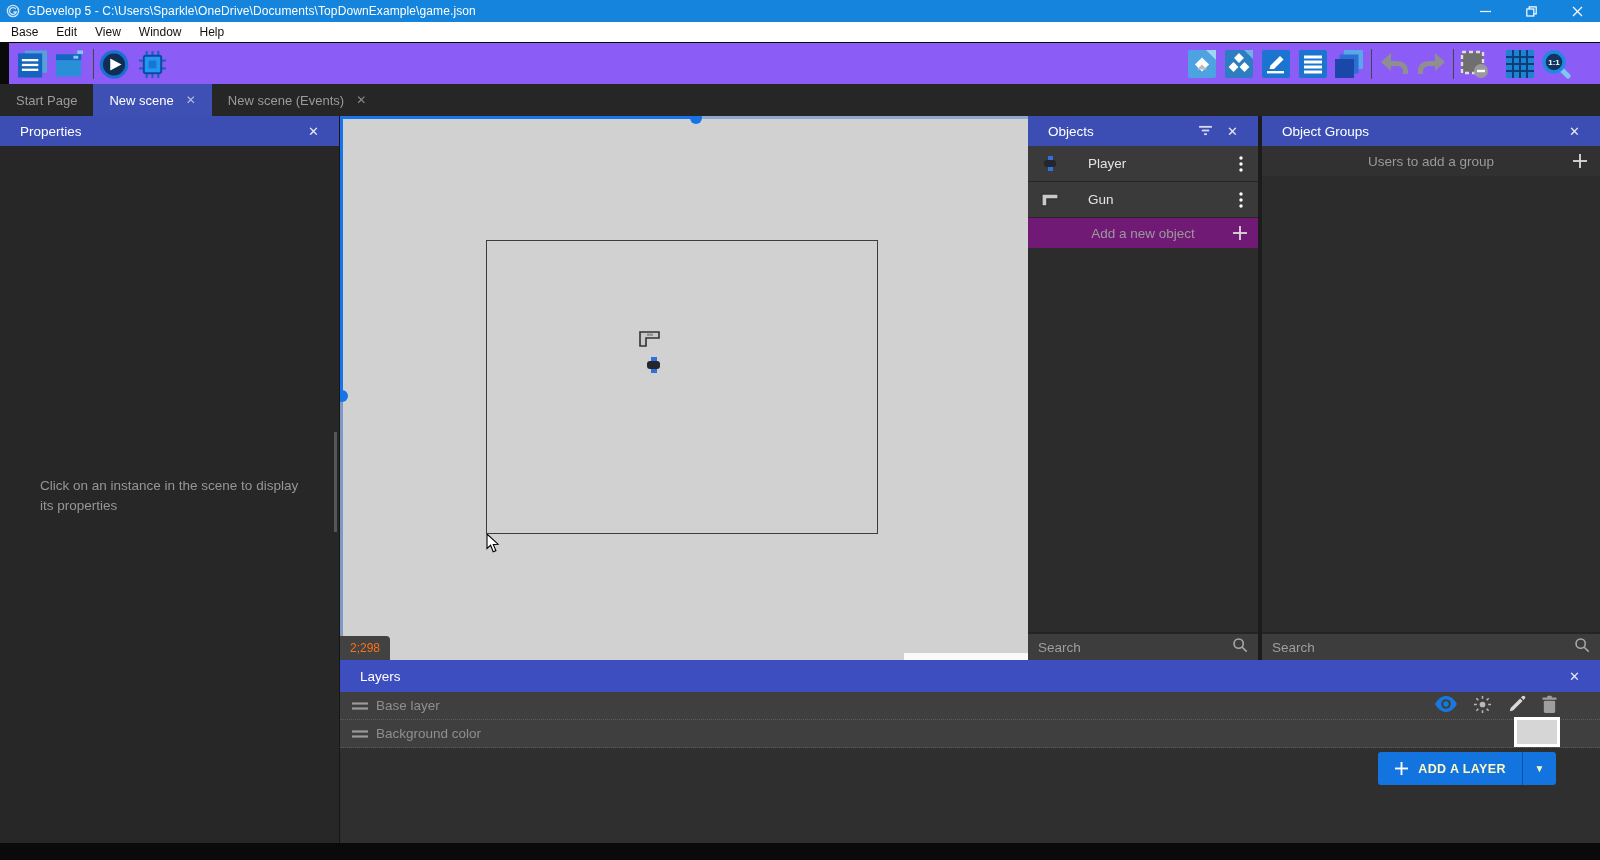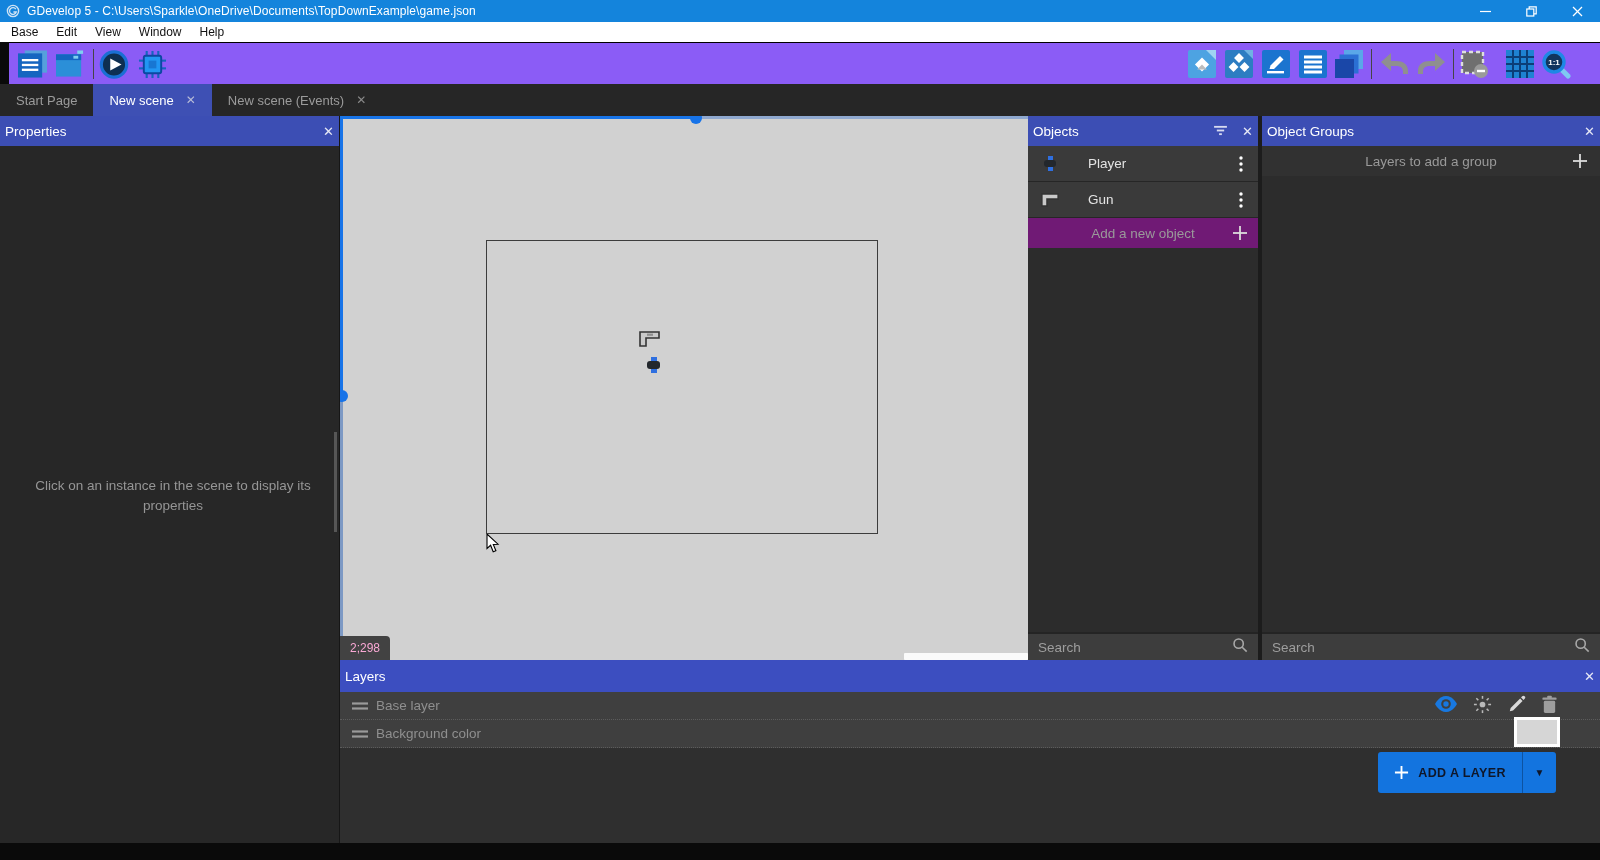--- a/index.html
+++ b/index.html
@@ -24,40 +24,40 @@
   .tb-sep { position:absolute; top:6px; width:1px; height:30px; background:#454545; }
 
   
   .tabbar { position:absolute; left:0; top:84px; width:1600px; height:32px; background:#262626; display:flex; }
   .tab { height:32px; display:flex; align-items:center; padding:0 16px; font-size:13px; color:#9b9b9b; gap:12px; }
   .tab.active { background:#3e50b4; color:#fff; }
   .tab .tab-close { font-size:12px; color:#b9bdd8; }
   .tab.inactive .tab-close { color:#8a8a8a; }
 
   
-  .panel-header { position:absolute; left:0; top:0; right:0; height:30px; background:#3c4eb4; color:#fff; display:flex; align-items:center; padding:0 5px; }
+  .panel-header { position:absolute; left:0; top:0; right:0; height:30px; background:#3c4eb4; color:#fff; display:flex; align-items:center; padding:0 20px; }
   .panel-header .ph-title { font-size:13.5px; flex:1; }
   .panel-header .ph-close { font-size:13px; color:#e8eaf6; margin-left:14px; }
 
   
   .properties-panel { position:absolute; left:0; top:116px; width:340px; height:727px; background:#272727; border-right:1px solid #161616; }
-  .properties-hint { position:absolute; left:31px; right:24px; top:360px; text-align:center; font-size:13.5px; line-height:20px; color:#969696; }
+  .properties-hint { position:absolute; left:40px; right:24px; top:360px; font-size:13.5px; line-height:20px; color:#969696; }
   .prop-scrollbar { position:absolute; left:334px; top:316px; width:3px; height:100px; background:#565656; }
 
   
   .scene-canvas { position:absolute; left:340px; top:116px; width:688px; height:544px; background:#d1d1d1; overflow:hidden; }
   .edge-top-bright { position:absolute; left:0; top:0; width:357px; height:3px; background:#1874e8; }
   .edge-top-muted  { position:absolute; left:357px; top:0; right:0; height:3px; background:#8fa8cf; }
   .edge-left-bright{ position:absolute; left:0; top:0; width:3px; height:280px; background:#1874e8; }
   .edge-left-muted { position:absolute; left:0; top:280px; width:3px; height:264px; background:#7d99c4; }
   .handle-dot { position:absolute; width:12px; height:12px; border-radius:50%; background:#1773e8; }
   .dot-top { left:350px; top:-4px; }
   .dot-left { left:-4px; top:274px; }
   .game-window-rect { position:absolute; left:146px; top:124px; width:392px; height:294px; border:1px solid #3c3c3c; }
-  .coords-badge { position:absolute; left:0; top:520px; height:24px; padding:0 10px; background:#424242; color:#f9a8d4; font-size:12px; line-height:24px; border-top-right-radius:4px; }
+  .coords-badge { position:absolute; left:0; top:520px; height:24px; padding:0 10px; background:#424242; color:#f97316; font-size:12px; line-height:24px; border-top-right-radius:4px; }
   .h-scrollbar { position:absolute; left:564px; top:537px; width:124px; height:7px; background:#fafafa; border-radius:1px; }
 
   
   .player-sprite { position:relative; width:13px; height:16px; }
   .player-sprite .pp-head { position:absolute; left:4px; top:0; width:6px; height:4px; background:#2f6fe0; }
   .player-sprite .pp-feet { position:absolute; left:4px; bottom:0; width:6px; height:4px; background:#2f6fe0; }
   .player-sprite .pp-body { position:absolute; left:0; top:4px; width:13px; height:8px; background:#23272c; border-radius:3px; }
   .canvas-player { position:absolute; left:307px; top:241px; }
   .canvas-gun { position:absolute; left:299px; top:215px; }
   .canvas-cursor { position:absolute; left:146px; top:418px; }
@@ -85,21 +85,21 @@
 
   
   .layers-panel { position:absolute; left:340px; top:660px; width:1260px; height:183px; background:#2f2f2f; }
   .layers-panel .panel-header { height:32px; background:#3c4ec0; }
   .layer-rows { position:absolute; left:0; right:0; top:32px; }
   .layer-row { position:relative; height:28px; display:flex; align-items:center; background:#3f3f3f; border-bottom:1px dotted #5c5c5c; padding-left:12px; }
   .layer-handle { width:16px; display:flex; align-items:center; }
   .layer-label { margin-left:8px; color:#8f8f8f; font-size:13.5px; }
   .layer-actions { position:absolute; right:42px; top:0; height:28px; display:flex; align-items:center; gap:15px; }
   .color-swatch { position:absolute; right:40px; top:57px; width:46px; height:30px; background:#d6d6d6; border:3px solid #ffffff; z-index:3; }
-  .add-layer-btn { position:absolute; right:44px; top:92px; height:41px; display:flex; background:#1374df; border-radius:3px; color:#0f172a; overflow:hidden; }
+  .add-layer-btn { position:absolute; right:44px; top:92px; height:33px; display:flex; background:#1374df; border-radius:3px; color:#fef9c3; overflow:hidden; }
   .add-layer-main { display:flex; align-items:center; gap:9px; padding:0 16px; font-size:12.5px; font-weight:bold; letter-spacing:.4px; }
   .add-layer-caret { width:34px; display:flex; align-items:center; justify-content:center; border-left:1px solid rgba(0,0,0,.28); font-size:10px; }
 
   .footer-strip { position:absolute; left:0; top:843px; width:1600px; height:17px; background:#0a0a0a; }
 </style>
 </head>
 <body>
 
 <div id="app">
 
@@ -396,21 +396,21 @@
 
   <div class="panel-divider"></div>
 
   <div class="groups-panel">
     <div class="panel-header">
       <span class="ph-title">Object Groups</span>
       <span class="ph-close">✕</span>
     </div>
     <div style="position:absolute; top:30px; left:0; right:0;">
       <div class="groups-add-row">
-        <span class="add-label">Layers to add a group</span>
+        <span class="add-label">Users to add a group</span>
         <span class="plus">
           <svg width="16" height="16" viewBox="0 0 16 16" stroke="#dcdcdc" stroke-width="1.8">
               <line x1="8" y1="1" x2="8" y2="15"></line>
               <line x1="1" y1="8" x2="15" y2="8"></line>
             </svg>
         </span>
       </div>
     </div>
     <div class="search-bar">
       <input type="text" placeholder="Search" style="">

